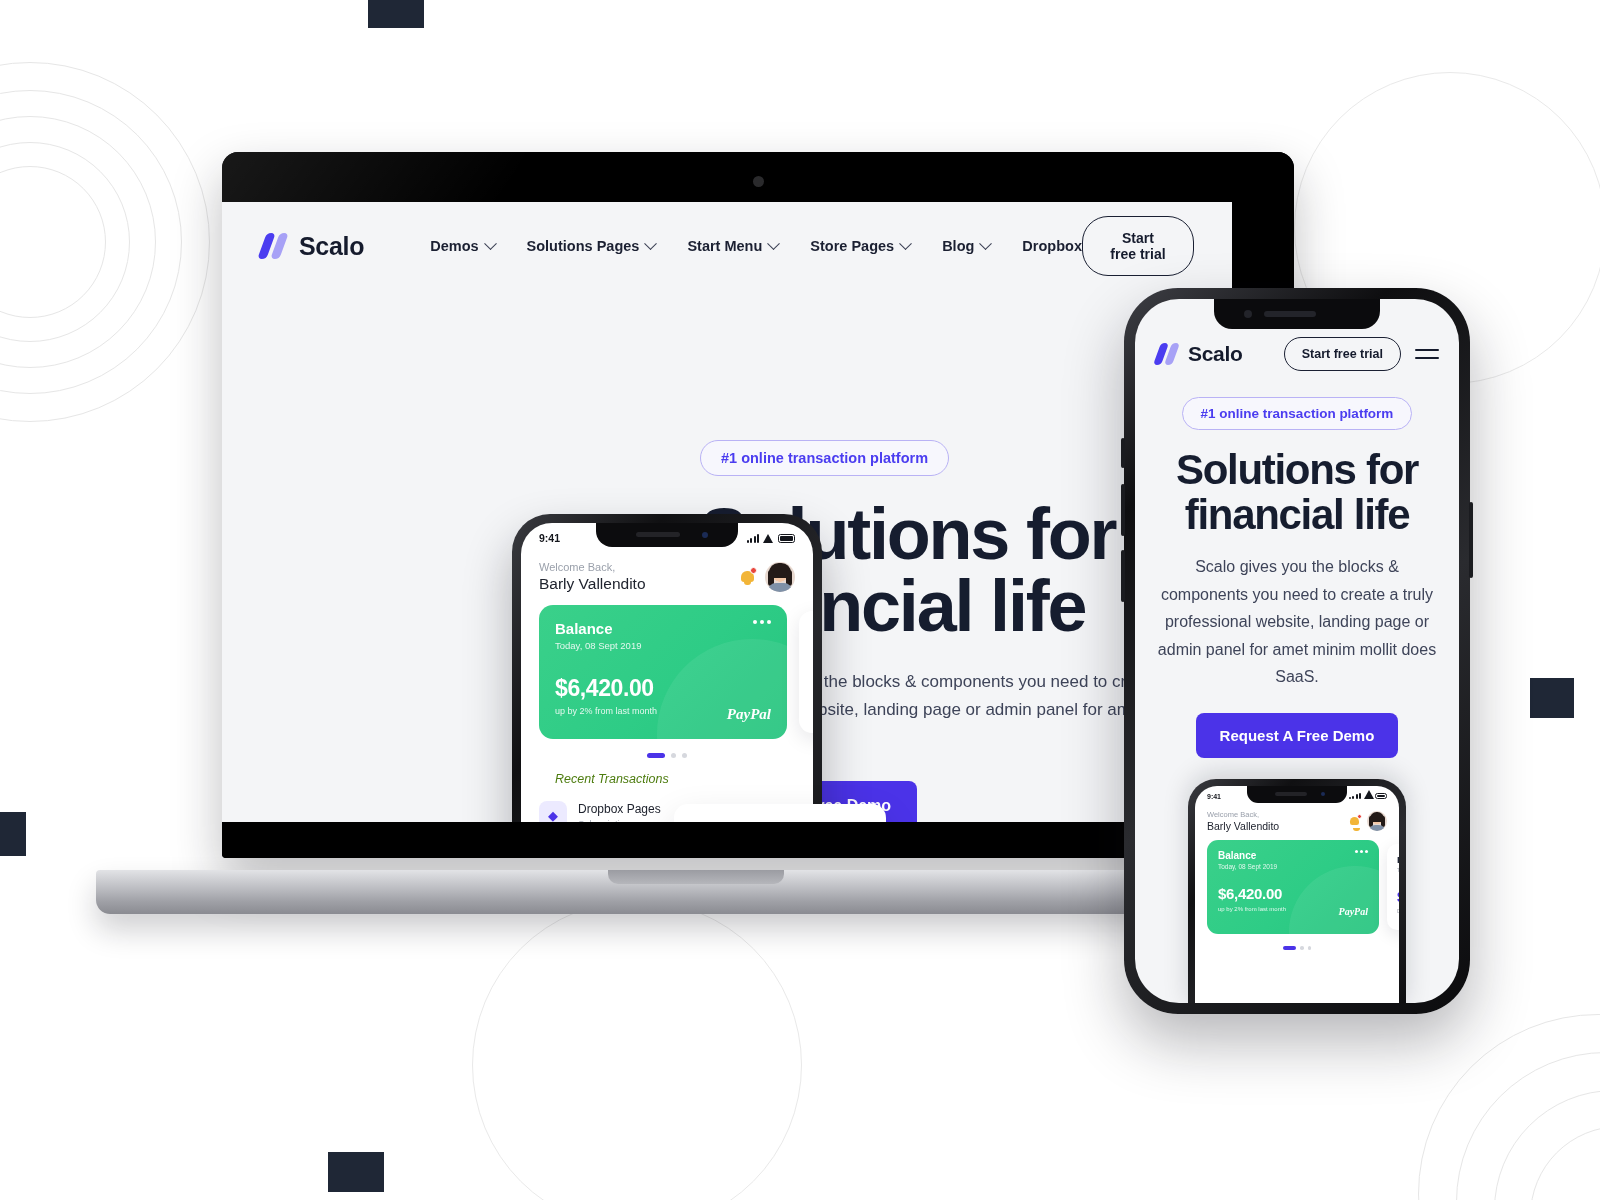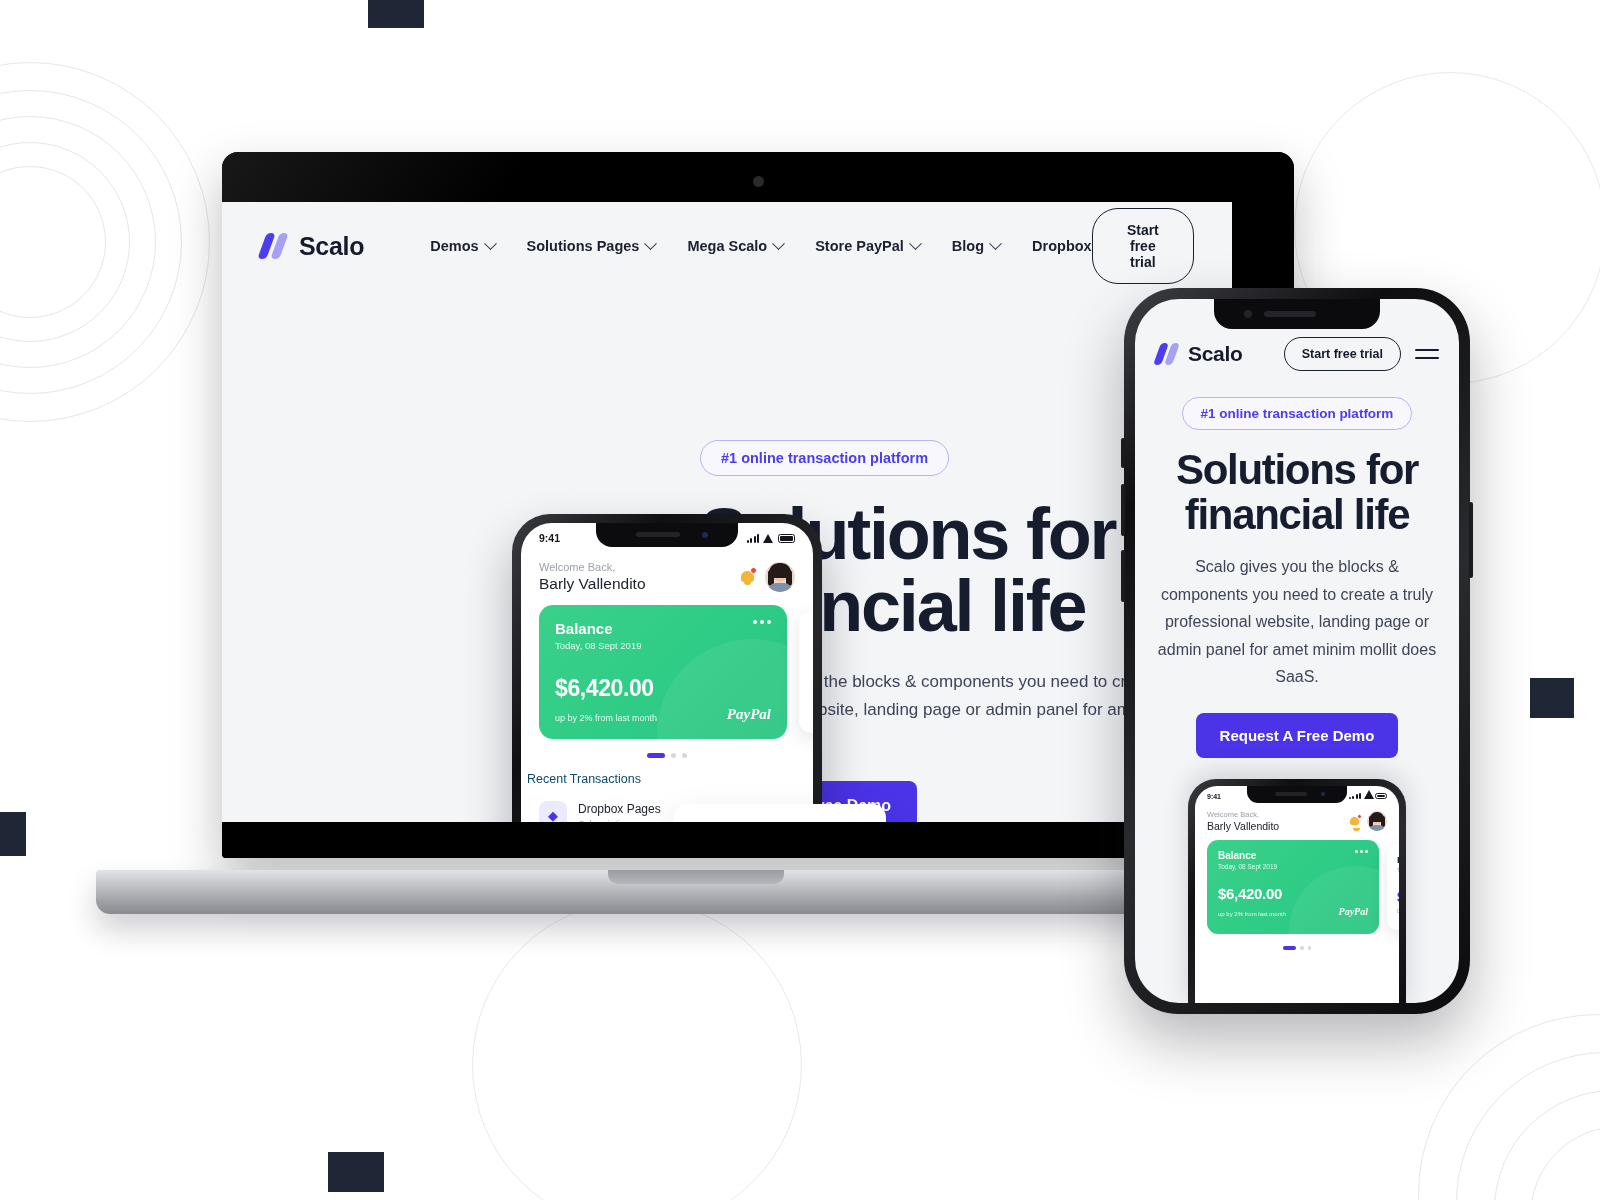--- a/index.html
+++ b/index.html
@@ -155,33 +155,33 @@
   .card-green:after{
     content:""; position:absolute; right:-60px; bottom:-90px; width: 190px; height:190px;
     border-radius:50%; background: rgba(255,255,255,.07);
   }
   .cg-top { display:flex; align-items:flex-start; }
   .cg-title { font-size:15px; font-weight:600; }
   .cg-sub { font-size:9.5px; opacity:.86; margin-top:3px; }
   .dots3 { margin-left:auto; display:flex; gap:3px; }
   .dots3 i { width:4px;height:4px;background:#fff;border-radius:50%;display:block; }
   .cg-amt { font-size:23px; font-weight:600; margin-top:24px; letter-spacing:-.4px; }
-  .cg-foot { display:flex; align-items:flex-end; margin-top:4px; }
+  .cg-foot { display:flex; align-items:flex-start; margin-top:4px; }
   .cg-note { font-size:9px; opacity:.86; }
   .paypal { margin-left:auto; font-family:"Liberation Serif", serif; font-style:italic; font-weight:700; font-size:15px; }
   .card-white {
     position:absolute; left: 278px; top: 6px; width: 170px; height: 122px;
     background:#fff; border-radius:13px; box-shadow: 0 6px 20px rgba(20,24,40,.10);
     padding: 14px 14px;
   }
   .dots-nav{display:flex;justify-content:center;align-items:center;gap:6px;margin-top:8px;}
   .dots-nav .d{width:5px;height:5px;border-radius:50%;background:#d6d8de;}
   .dots-nav .d.on{width:18px;height:5px;border-radius:3px;background:#4b33e8;}
 
-  .recent-title{font-size:12.5px;color:#0c4a6e;padding:14px 18px 6px 6px;}
+  .recent-title{font-size:12.5px;color:#4d7c0f;padding:14px 18px 6px 34px;font-style:italic;}
   .tx { display:flex; align-items:center; padding: 9px 18px; gap:11px; }
   .tx-ic { width:28px;height:28px;border-radius:8px;background:#eceaff;display:flex;align-items:center;justify-content:center;color:#4b33e8;font-size:13px;}
   .tx-name{font-size:12px;color:#20242f;font-weight:500;}
   .tx-sub{font-size:9.5px;color:#a3a8b3;margin-top:2px;}
   .tx-right{margin-left:auto;text-align:right;}
   .tx-amt{font-size:12px;font-weight:600;}
   .tx-amt.neg{color:#e8463d;}
   .tx-date{font-size:9.5px;color:#a3a8b3;margin-top:2px;}
 
   .debit-card {
@@ -308,25 +308,25 @@
         <div class="nav">
           <div class="nav-item">
             <span>Demos</span>
             <span class="chev"></span>
           </div>
           <div class="nav-item">
             <span>Solutions Pages</span>
             <span class="chev"></span>
           </div>
           <div class="nav-item">
-            <span>Mega Scalo</span>
+            <span>Start Menu</span>
             <span class="chev"></span>
           </div>
           <div class="nav-item">
-            <span>Store PayPal</span>
+            <span>Store Pages</span>
             <span class="chev"></span>
           </div>
           <div class="nav-item">
             <span>Blog</span>
             <span class="chev"></span>
           </div>
           <div class="nav-item">
             <span>Dropbox</span>
           </div>
         </div>

